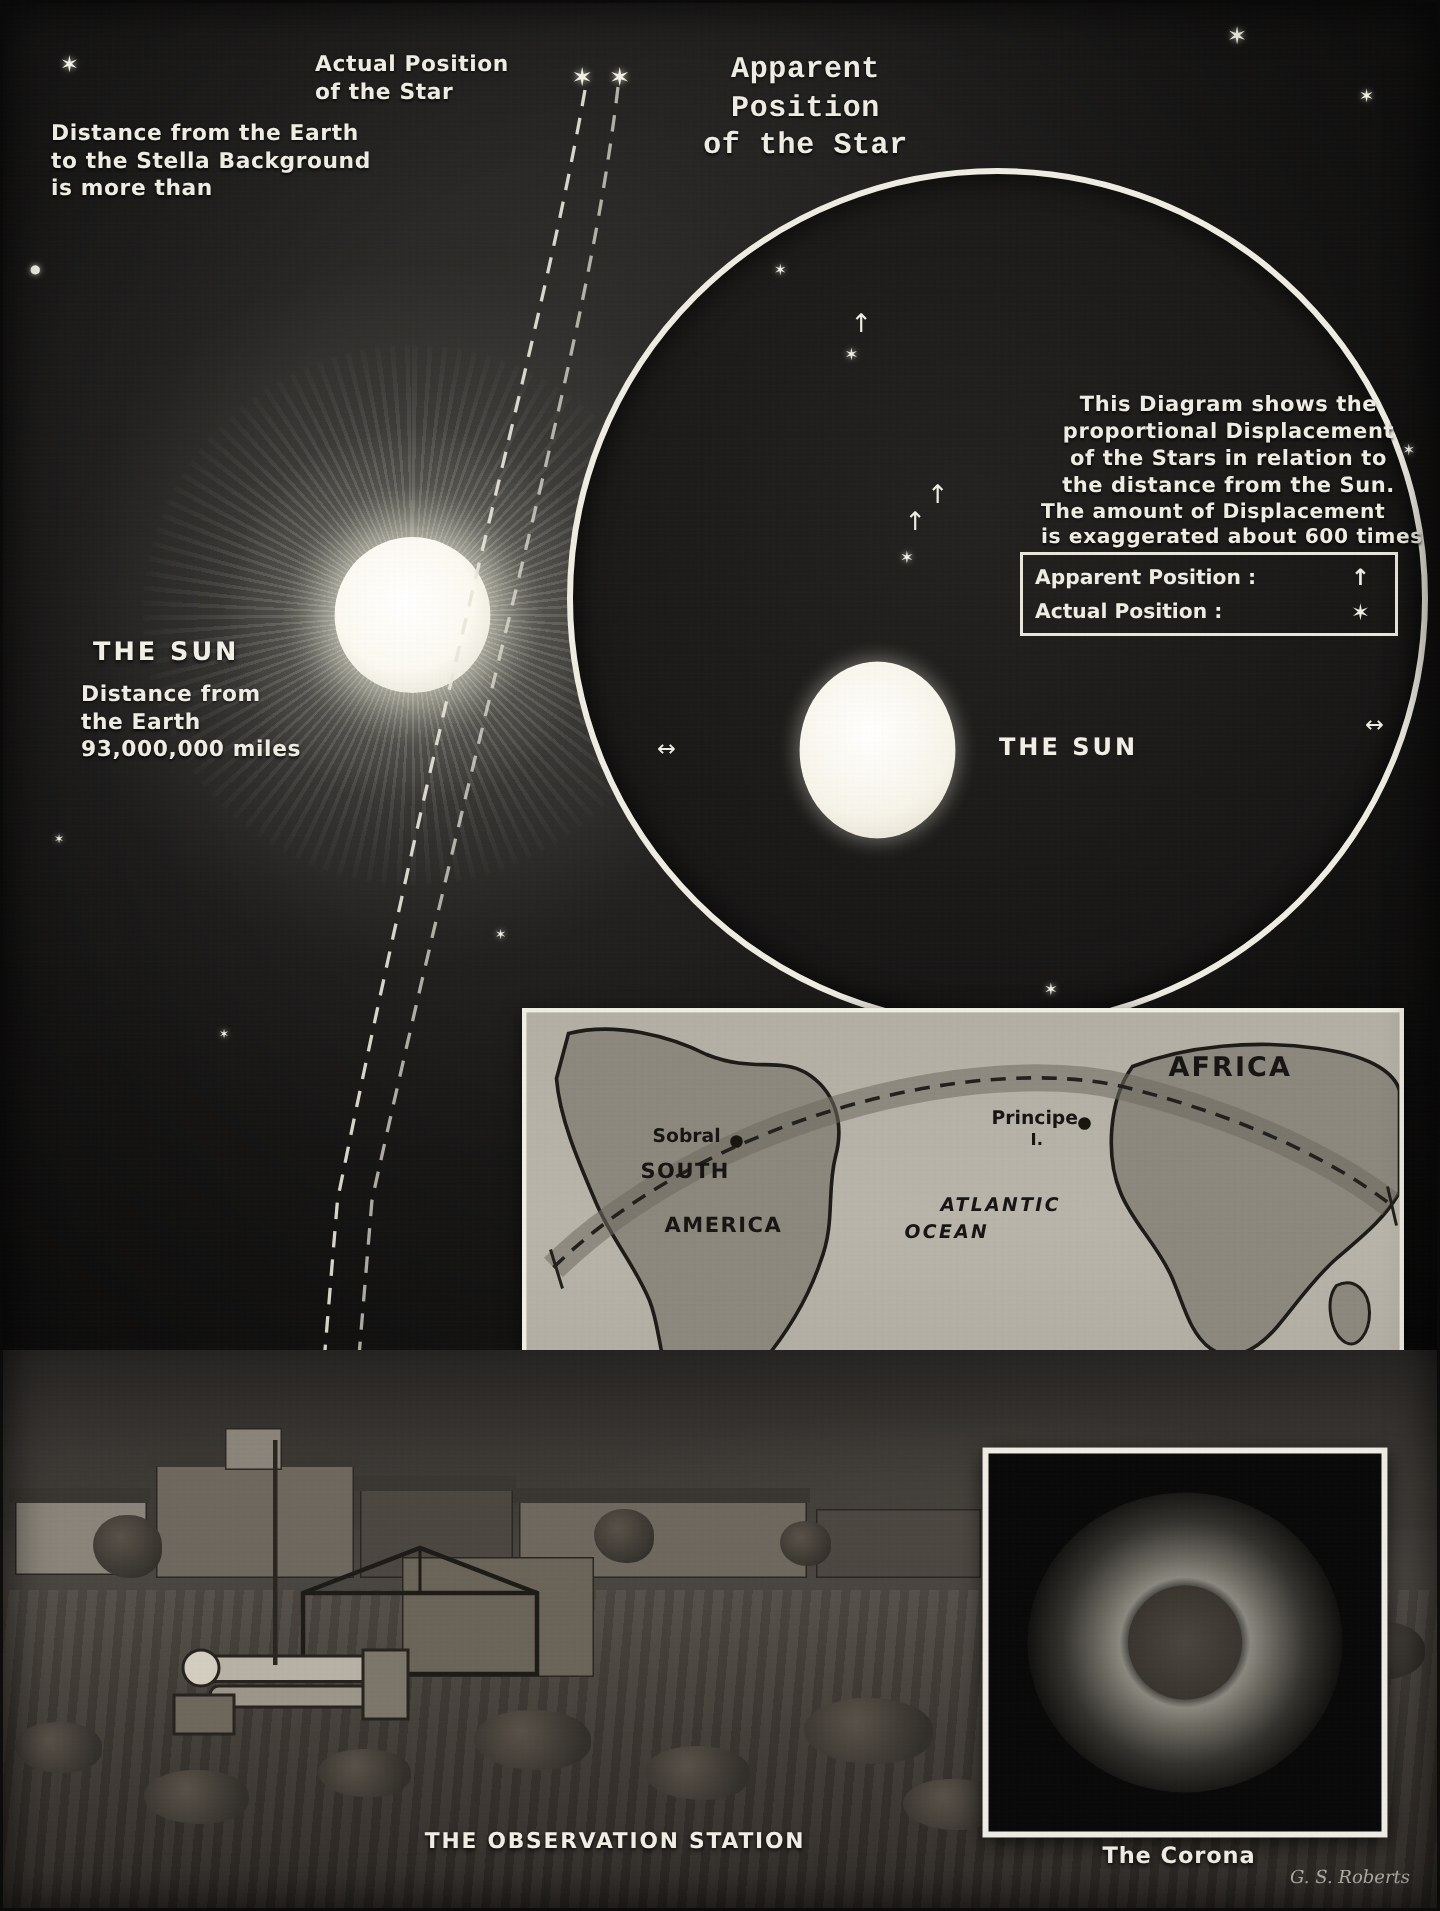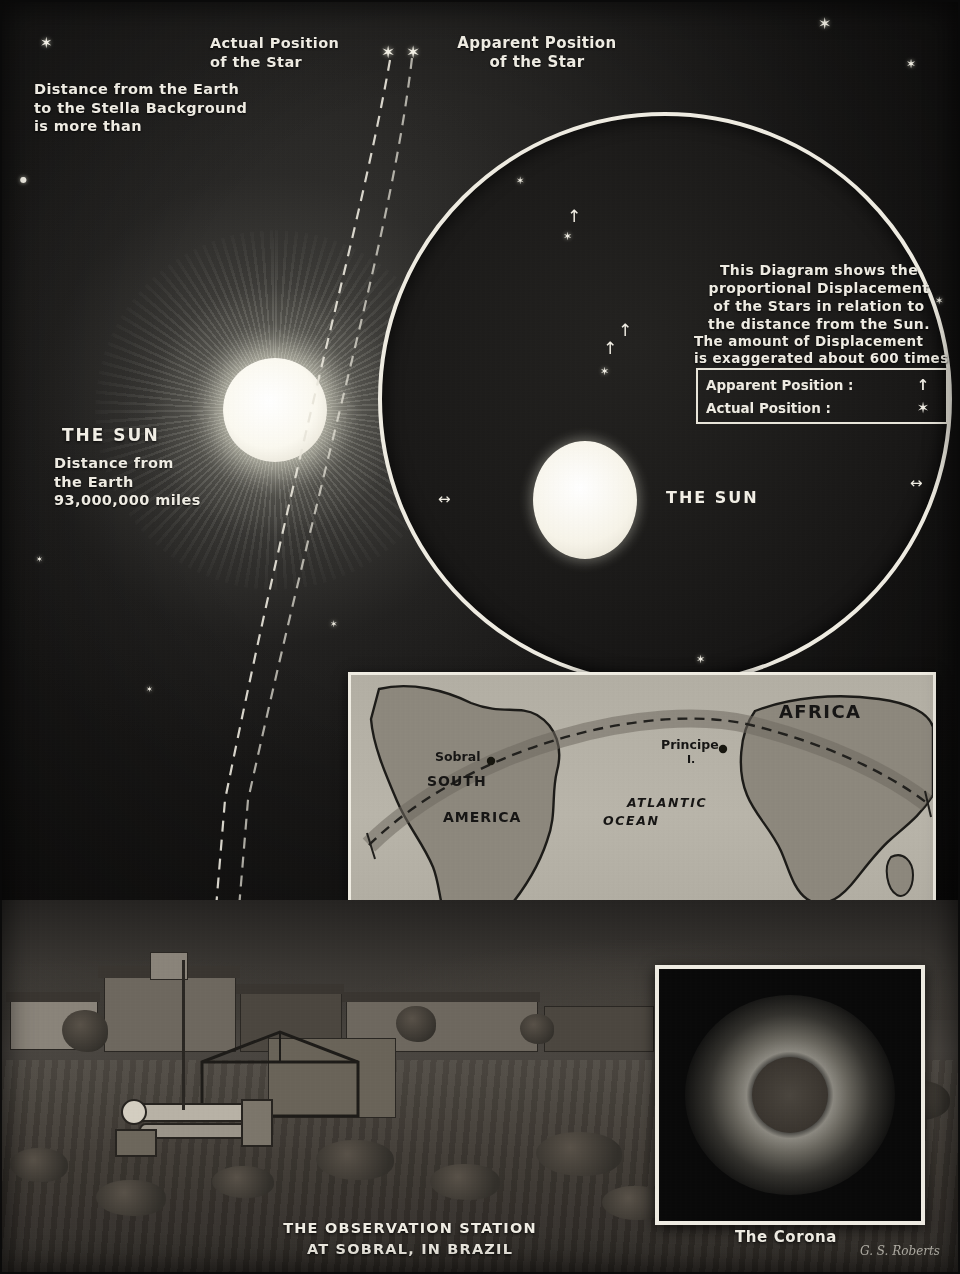--- a/index.html
+++ b/index.html
@@ -125,21 +125,20 @@
     line-height:1;
     font-family:"DejaVu Sans", sans-serif;
   }
 
   
   .legend {
     position:absolute; left: 680px; top: 368px; width: 252px; height: 56px;
     border: 2px solid #e9e6db;
     padding: 4px 8px;
     box-sizing: border-box;
-    margin-left: 16px;
   }
   .legend-row {
     display:flex; align-items:center; justify-content:space-between;
     font-family:"DejaVu Sans", sans-serif; font-weight:bold;
     font-size: 13.5px; color:#efece3; line-height:1.5;
   }
   .legend-row .lg-sym { width: 30px; text-align:center; font-size:15px; }
 
   
   .ray { position:absolute; }
@@ -269,21 +268,21 @@
     <path d="M 412,58 C 392,230 330,430 248,800 L 228,1040" fill="none" stroke="#e8e5da" stroke-width="2.2" stroke-dasharray="11 8" opacity=".72"></path>
   </svg>
   <span class="star" style="left:381px; top:44px; font-size:17px;">✶</span>
   <span class="star" style="left:406px; top:44px; font-size:17px;">✶</span>
 
   <div class="hand" style="position:absolute; left:210px; top:34px; width:195px; text-align:left; font-size:14.5px;">
     <div>Actual Position</div>
     <div>of the Star</div>
   </div>
 
-  <div class="hand" style="position:absolute; left:432px; top:34px; width:210px; text-align:center; font-size:15px;">
+  <div class="hand" style="position:absolute; left:432px; top:34px; width:210px; text-align:center; font-size:20px;font-family:Liberation Mono, monospace;">
     <div>Apparent Position</div>
     <div>of the Star</div>
   </div>
 
   <div class="hand" style="position:absolute; left:34px; top:80px; width:330px; font-size:14.5px;">
     <div>Distance from the Earth</div>
     <div>to the Stella Background</div>
     <div>is more than</div>
   </div>
 
@@ -421,21 +420,20 @@
   <div class="shrub" style="left:96px;  top:1180px; width:70px; height:36px;"></div>
   <div class="shrub" style="left:212px; top:1166px; width:62px; height:32px;"></div>
   <div class="shrub" style="left:316px; top:1140px; width:78px; height:40px;"></div>
   <div class="shrub" style="left:430px; top:1164px; width:70px; height:36px;"></div>
   <div class="shrub" style="left:536px; top:1132px; width:86px; height:44px;"></div>
   <div class="shrub" style="left:602px; top:1186px; width:66px; height:34px;"></div>
   <div class="shrub" style="left:880px; top:1080px; width:70px; height:40px;"></div>
 
   <div class="caption-bottom">
     <div>THE OBSERVATION STATION</div>
-    <div>AT SOBRAL, IN BRAZIL</div>
   </div>
 
   <div class="corona-photo">
     <div class="halo"></div>
     <div class="moon"></div>
   </div>
   <div class="corona-caption">The Corona</div>
 
   <div class="signature">G. S. Roberts</div>
 

